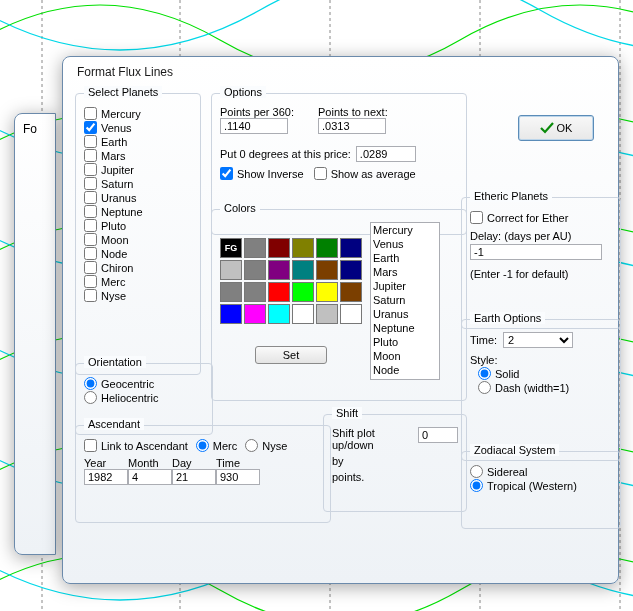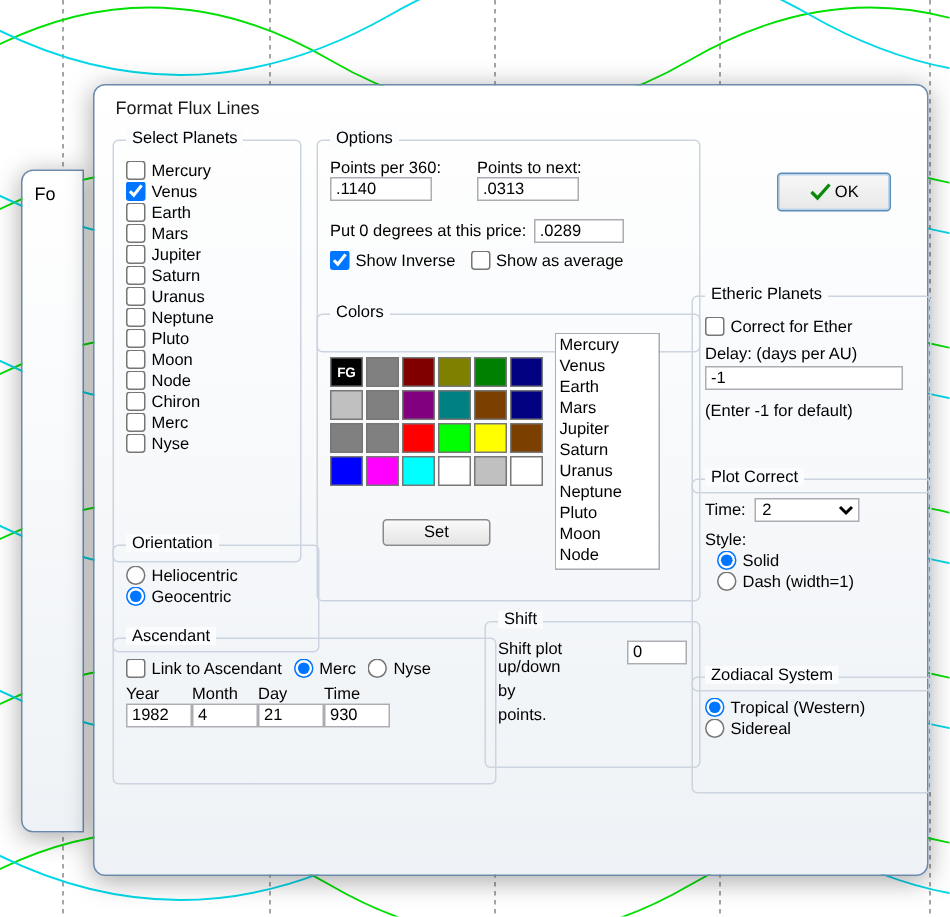--- a/index.html
+++ b/index.html
@@ -134,26 +134,26 @@
           <input type="checkbox" style="">
           <span>Nyse</span>
         </label>
       </div>
   </div>
 
   <div class="group" style="left:12px;top:306px;width:120px;height:50px">
     <legend>Orientation</legend>
     <div id="orlist">
         <label class="rb">
+          <input type="radio" name="or" checked="" style="">
+          <span>Geocentric</span>
+        </label>
+        <label class="rb">
           <input type="radio" name="or" style="">
           <span>Heliocentric</span>
-        </label>
-        <label class="rb">
-          <input type="radio" name="or" checked="" style="">
-          <span>Geocentric</span>
         </label>
       </div>
   </div>
 
   <div class="group" style="left:12px;top:368px;width:238px;height:76px">
     <legend>Ascendant</legend>
     <div class="row" style="gap:8px">
       <label class="cb">
           <input type="checkbox" id="asc_link" style="">
           <span>Link to Ascendant</span>
@@ -263,21 +263,21 @@
     <label class="cb">
         <input type="checkbox" id="ec" style="">
         <span>Correct for Ether</span>
       </label>
     <div style="margin-top:6px">Delay: (days per AU)</div>
     <input class="txt" style="width: 124px; margin-top: 2px;" value="-1">
     <div style="margin-top:8px">(Enter -1 for default)</div>
   </div>
 
   <div class="group" style="left:398px;top:262px;width:142px;height:120px">
-    <legend>Plot Correct</legend>
+    <legend>Earth Options</legend>
     <div class="row" style="gap:6px">
       <span>Time:</span>
       <select style="width:70px"><option>2</option></select>
     </div>
     <div style="margin-top:6px">Style:</div>
     <div id="styles" style="margin-left:8px">
         <label class="rb">
           <input type="radio" name="style" checked="" style="">
           <span>Solid</span>
         </label>
@@ -285,23 +285,23 @@
           <input type="radio" name="style" style="">
           <span>Dash (width=1)</span>
         </label>
       </div>
   </div>
 
   <div class="group" style="left:398px;top:394px;width:142px;height:56px">
     <legend>Zodiacal System</legend>
     <div id="zlist">
         <label class="rb">
+          <input type="radio" name="zo" style="">
+          <span>Sidereal</span>
+        </label>
+        <label class="rb">
           <input type="radio" name="zo" checked="" style="">
           <span>Tropical (Western)</span>
         </label>
-        <label class="rb">
-          <input type="radio" name="zo" style="">
-          <span>Sidereal</span>
-        </label>
       </div>
   </div>
 
 </div>
 
 </body></html>

